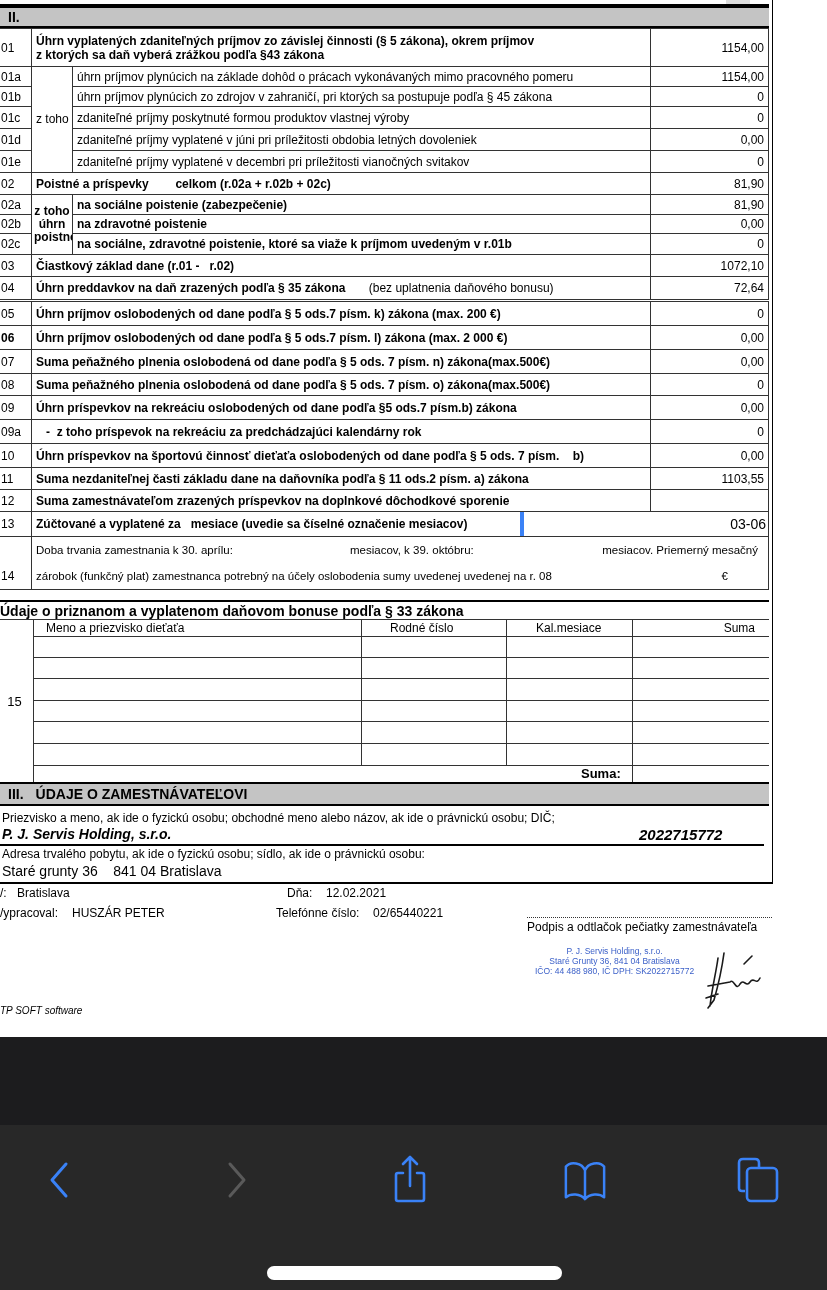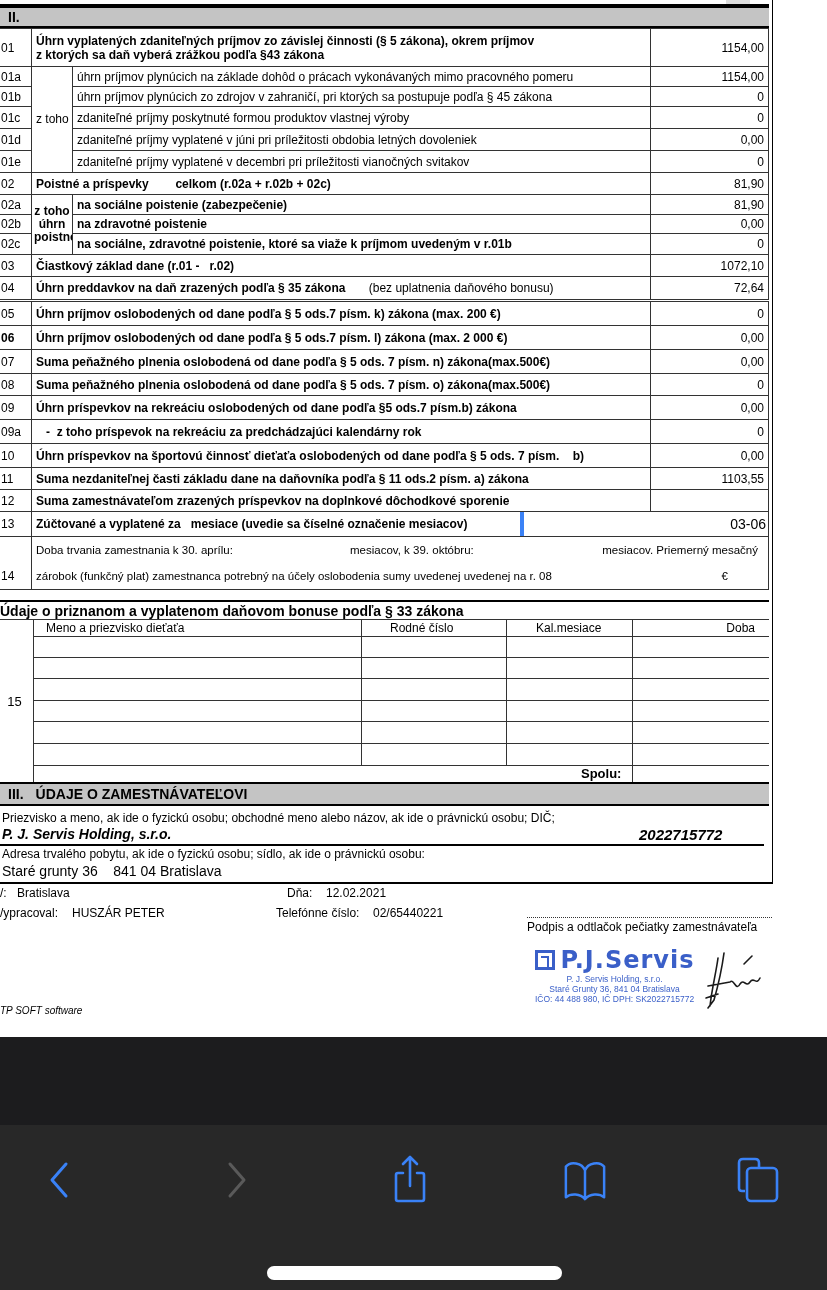--- a/index.html
+++ b/index.html
@@ -219,32 +219,32 @@
       </tr>
     </tbody>
       </table>
 
     <div class="bonus-title" style="top:600px;">Údaje o priznanom a vyplatenom daňovom bonuse podľa § 33 zákona</div>
     <div class="bonus-wrap" style="top:619px; height:163px;">
       <div class="bonus-num">15</div>
       <span class="bhdr" style="left:50px;">Meno a priezvisko dieťaťa</span>
       <span class="bhdr" style="left:394px;">Rodné číslo</span>
       <span class="bhdr" style="left:540px;">Kal.mesiace</span>
-      <span class="bhdr" style="right:14px;">Doba</span>
+      <span class="bhdr" style="right:14px;">Suma</span>
       <div class="bvline" style="left:365px; top:0; height:146px;"></div>
       <div class="bvline" style="left:510px; top:0; height:146px;"></div>
       <div class="bvline" style="left:636px; top:0; height:163px;"></div>
       <div class="bline" style="top:16px; width:735px;"></div>
       <div class="bline" style="top:37px; width:735px;"></div>
       <div class="bline" style="top:58px; width:735px;"></div>
       <div class="bline" style="top:80px; width:735px;"></div>
       <div class="bline" style="top:101px; width:735px;"></div>
       <div class="bline" style="top:123px; width:735px;"></div>
       <div class="bline" style="top:145px; width:735px;"></div>
-      <span class="spolu" style="left:585px; top:146px;">Spolu:</span>
+      <span class="spolu" style="left:585px; top:146px;">Suma:</span>
     </div>
 
     <div class="sect-head" style="top:782px; height:24px; font-size:14px;">
       <span class="roman">III.</span>
       <span>ÚDAJE O ZAMESTNÁVATEĽOVI</span>
     </div>
     <div class="emp-block" style="top:806px; height:77px;">
       <span class="lab" style="top:5px;">Priezvisko a meno, ak ide o fyzickú osobu; obchodné meno alebo názov, ak ide o právnickú osobu; DIČ;</span>
       <span class="emp-name" style="top:20px;">P. J. Servis Holding, s.r.o.</span>
       <span class="emp-dic" style="top:20px;margin-left:37px;">2022715772</span>
@@ -261,24 +261,20 @@
   <span class="footer-txt" style="left:326px; top:886px;">12.02.2021</span>
   <span class="footer-txt" style="left:0; top:906px;">/ypracoval:</span>
   <span class="footer-txt" style="left:72px; top:906px;">HUSZÁR PETER</span>
   <span class="footer-txt" style="left:276px; top:906px;">Telefónne číslo:</span>
   <span class="footer-txt" style="left:373px; top:906px;">02/65440221</span>
 
   <div class="sig-line"></div>
   <span class="sig-label">Podpis a odtlačok pečiatky zamestnávateľa</span>
 
   <div class="stamp">
-    <div class="logo">
-        <span class="sq"></span>
-        <span>P.J.Servis</span>
-      </div>
     <div class="l2">P. J. Servis Holding, s.r.o.</div>
     <div class="l2">Staré Grunty 36, 841 04 Bratislava</div>
     <div class="l2">IČO: 44 488 980, IČ DPH: SK2022715772</div>
   </div>
   <svg class="signature" viewBox="0 0 70 62">
     <path d="M18 10 C16 25, 12 40, 10 58 M24 5 C22 20, 18 38, 14 52 M8 38 L30 34 M30 34 C34 30, 36 44, 40 36 C44 30, 46 40, 50 34 C54 28, 56 38, 60 30 M44 16 L52 8 M6 50 L18 46 M14 52 L8 60" stroke="#1a1a1a" stroke-width="1.6" fill="none" stroke-linecap="round"></path>
   </svg>
   <span class="tpsoft">TP SOFT software</span>
 </div>
 

